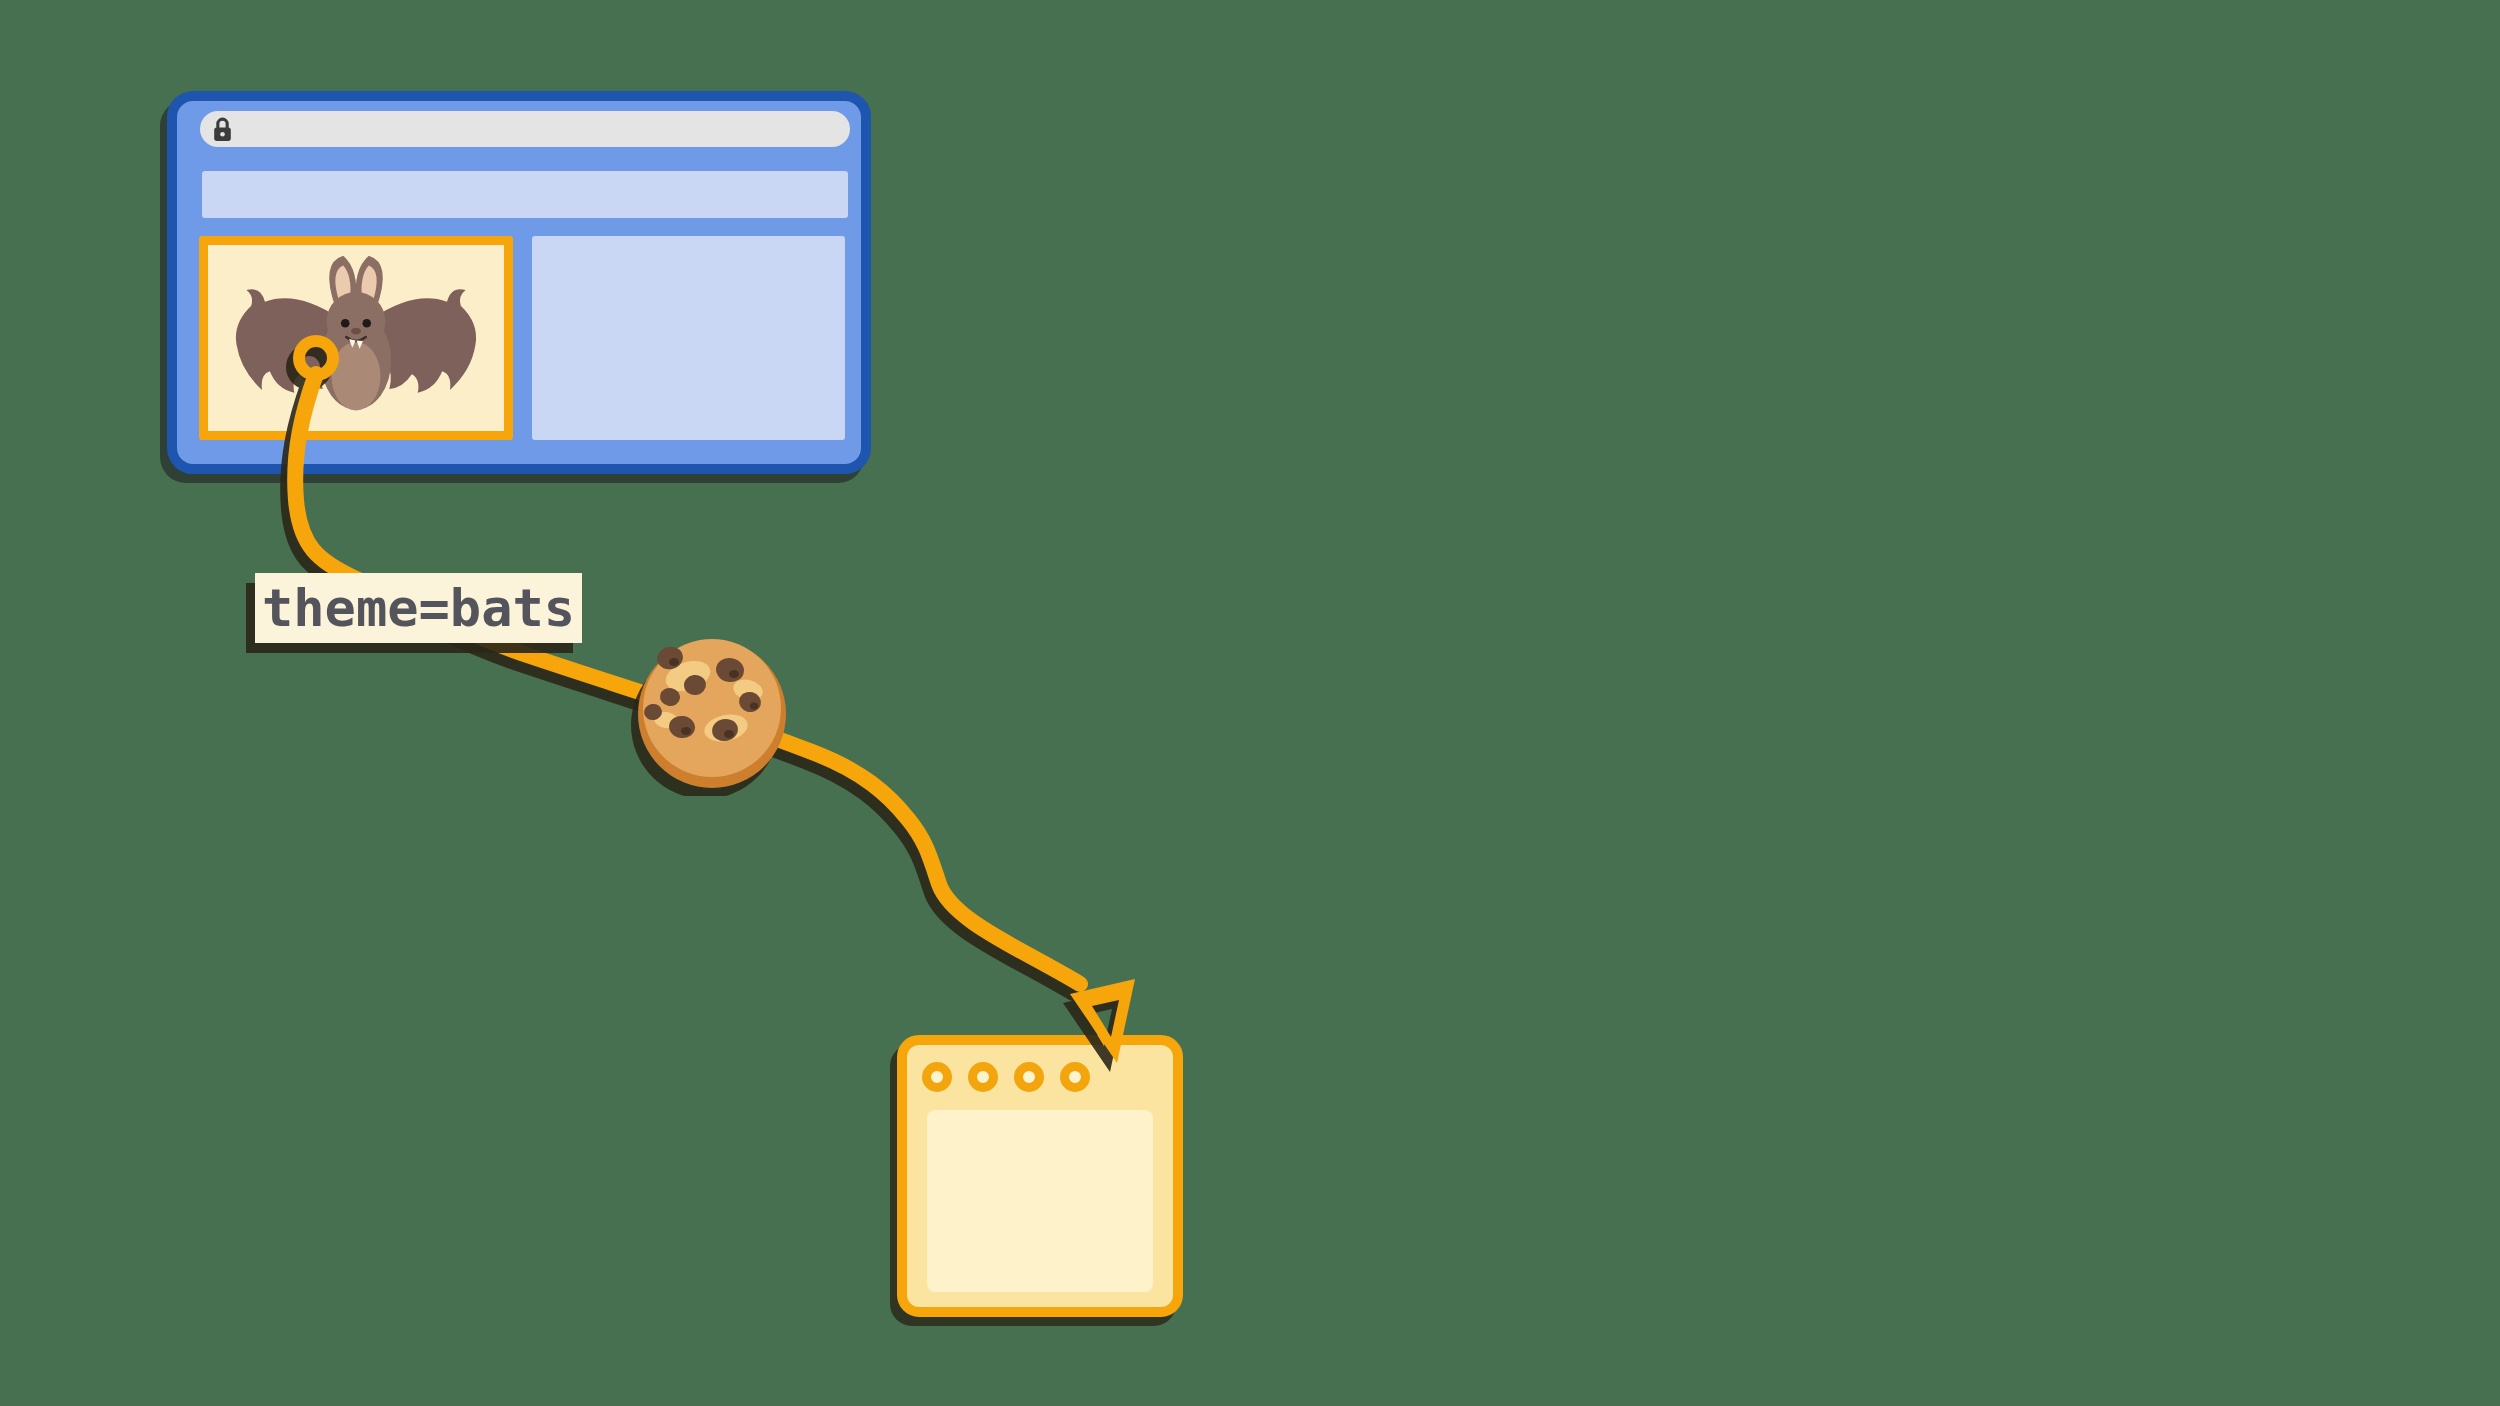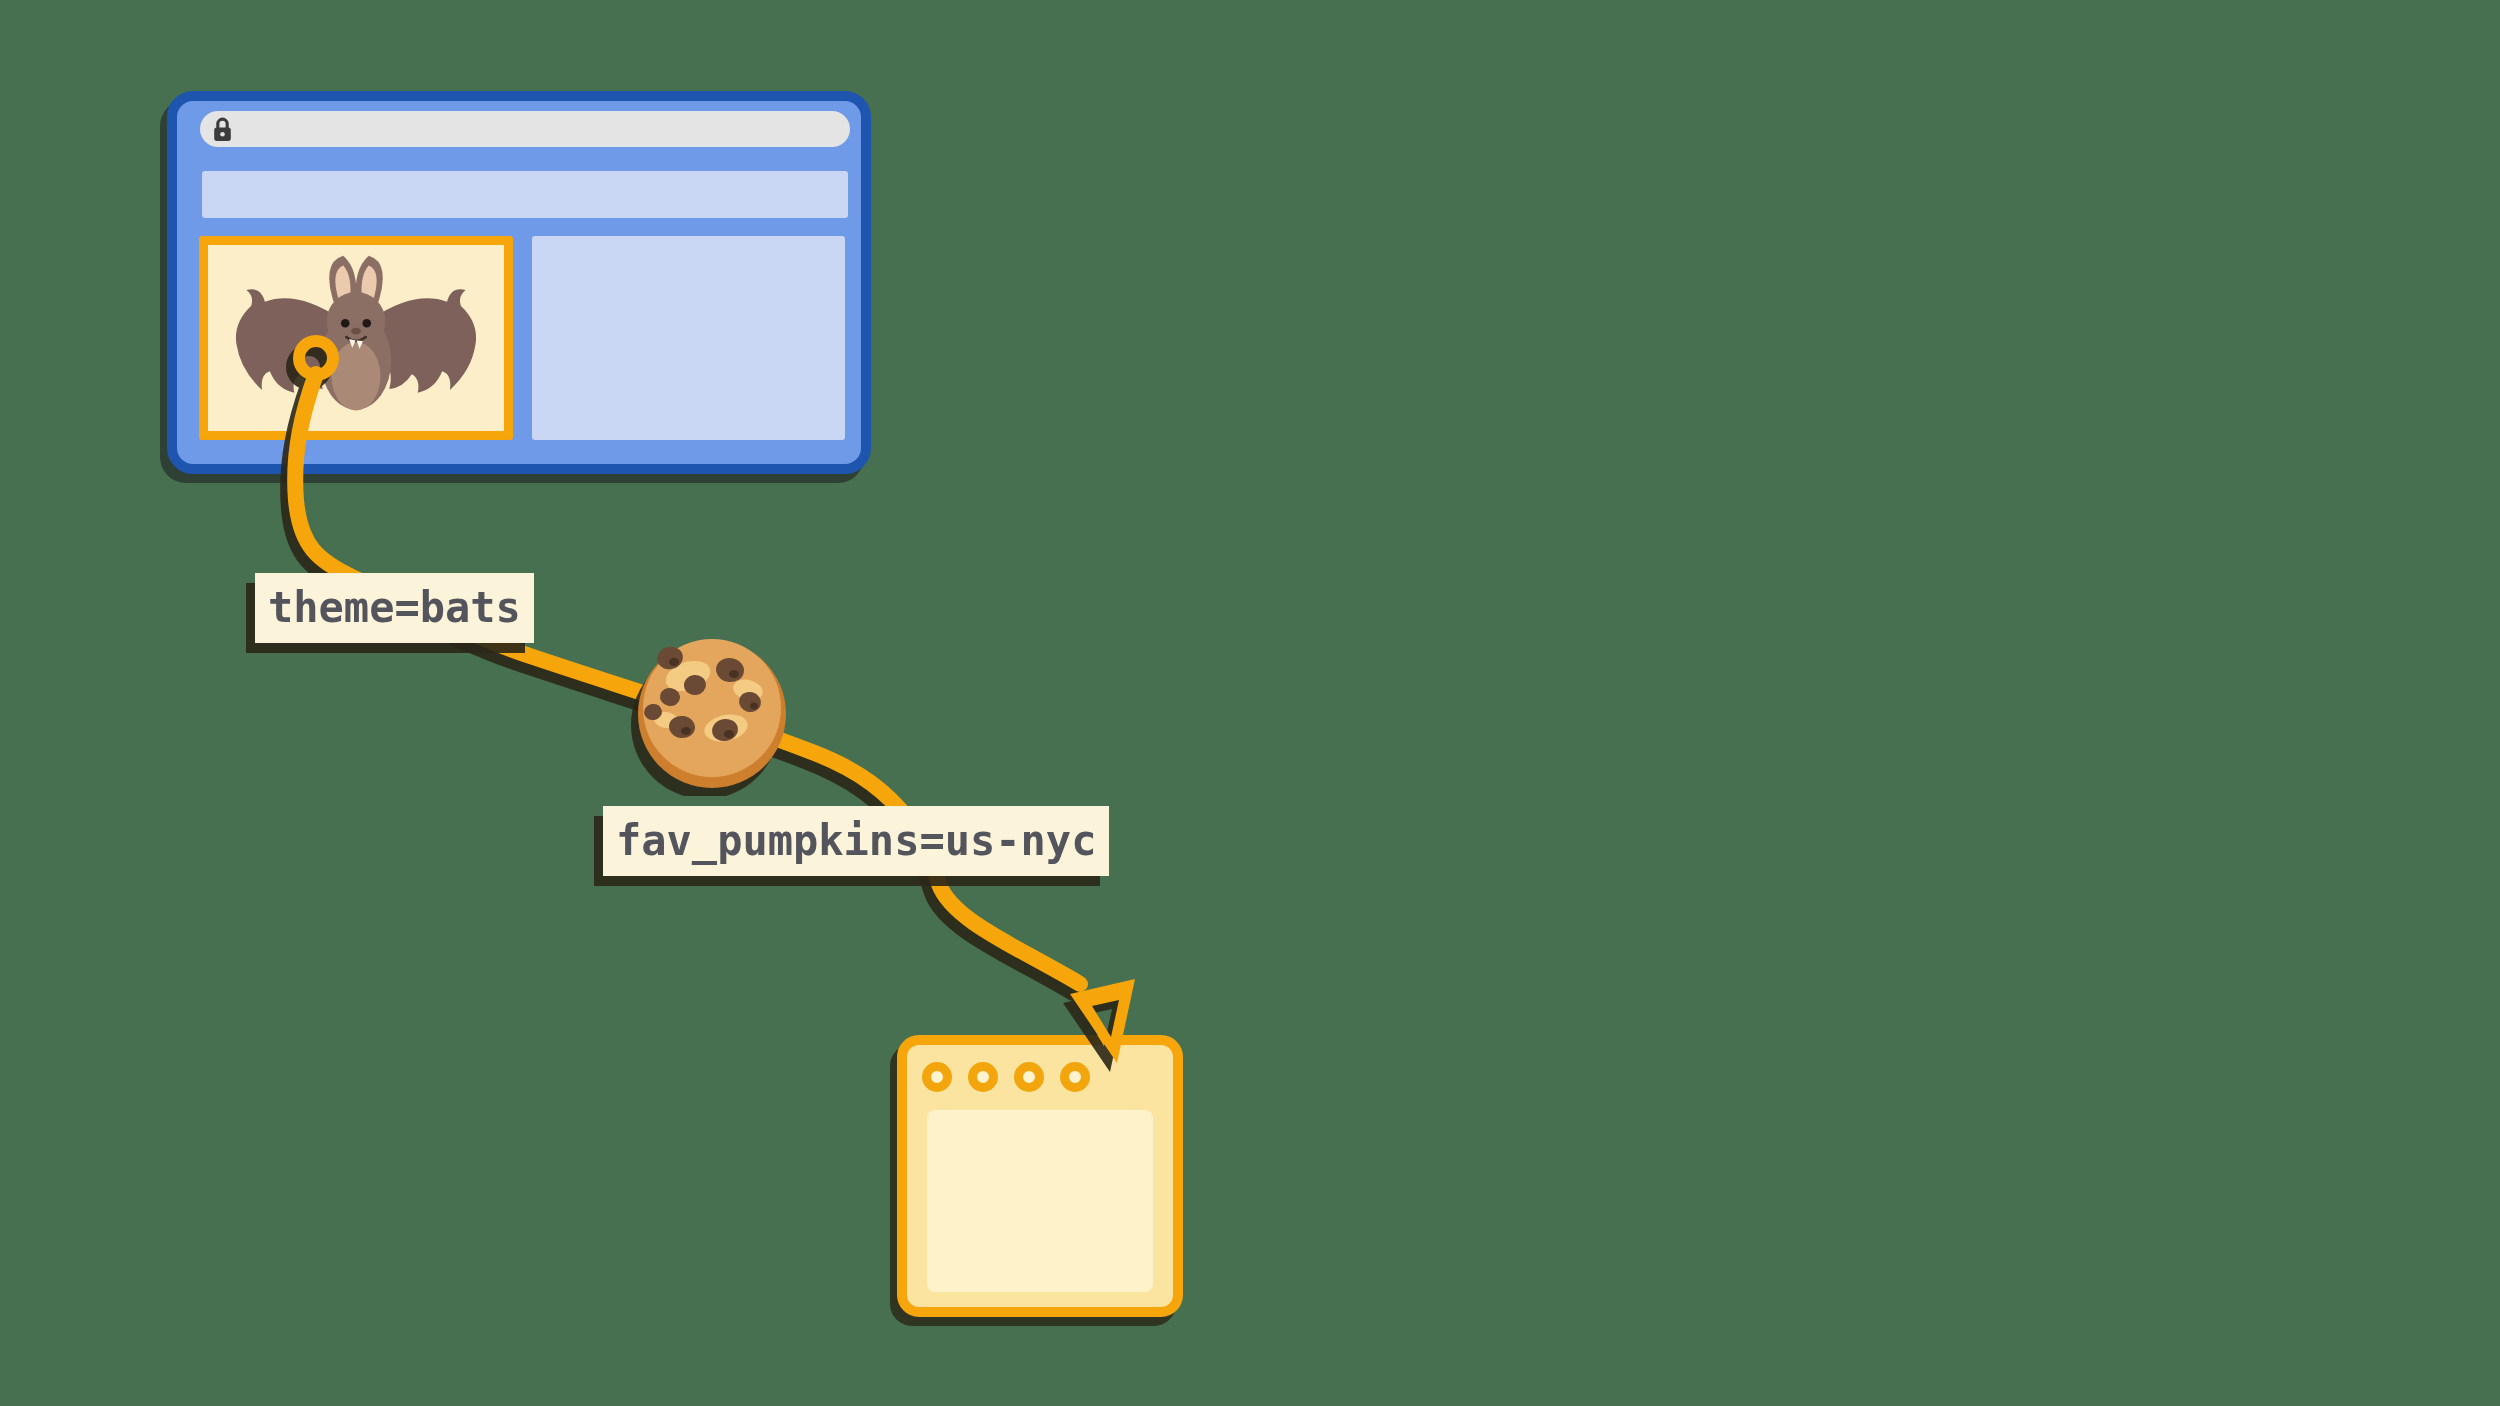--- a/index.html
+++ b/index.html
@@ -95,23 +95,23 @@
     pointer-events: none;
   }
 
   
   .cookie-label {
     position: absolute;
     background: #fbf3da;
     color: #54555c;
     font-family: "DejaVu Sans Mono", "Liberation Mono", monospace;
     font-weight: bold;
-    font-size: 42px;
+    font-size: 52px;
     line-height: 58px;
-    padding: 6px 13px;
+    padding: 6px 7px;
     white-space: nowrap;
     box-shadow: -9px 10px 0 rgba(43,39,24,0.9);
   }
   .label-theme    { left: 255px; top: 573px; }
   .label-pumpkins { left: 603px; top: 806px; }
 
   
   .cookie-wrap {
     position: absolute;
     left: 630px; top: 632px;
@@ -196,21 +196,20 @@
              C 625 688, 720 716, 812 752
              C 862 771, 888 794, 908 819
              C 926 841, 930 857, 939 884
              C 952 921, 1020 948, 1080 984" fill="none" stroke="#f6a60b" stroke-width="16" stroke-linecap="round"></path>
     <circle cx="316" cy="358" r="17" fill="none" stroke="#f6a60b" stroke-width="12"></circle>
     <path fill-rule="evenodd" fill="#f6a60b" d="M 1070 994 L 1135 979 L 1117 1063 Z
              M 1092 1006 L 1119 1000 L 1111 1037 Z"></path>
   </svg>
 
   <div class="cookie-label label-theme">theme=bats</div>
-  <div class="cookie-label label-pumpkins">fav_pumpkins=us-nyc</div>
 
   <div class="cookie-wrap">
     <svg width="164" height="164" viewBox="0 0 164 164">
       <circle cx="75" cy="93" r="74" fill="#2b2718" opacity="0.88"></circle>
       <circle cx="82" cy="82" r="74" fill="#cd7f2e"></circle>
       <circle cx="82" cy="76" r="69" fill="#e3a65c"></circle>
       <ellipse cx="58" cy="44" rx="23" ry="14" fill="#f3cb82" transform="rotate(-18 58 44)"></ellipse>
       <ellipse cx="118" cy="58" rx="15" ry="10" fill="#f3cb82" transform="rotate(14 118 58)"></ellipse>
       <ellipse cx="96" cy="96" rx="22" ry="13" fill="#f3cb82" transform="rotate(-12 96 96)"></ellipse>
       <ellipse cx="36" cy="88" rx="12" ry="8" fill="#f3cb82" transform="rotate(8 36 88)"></ellipse>

